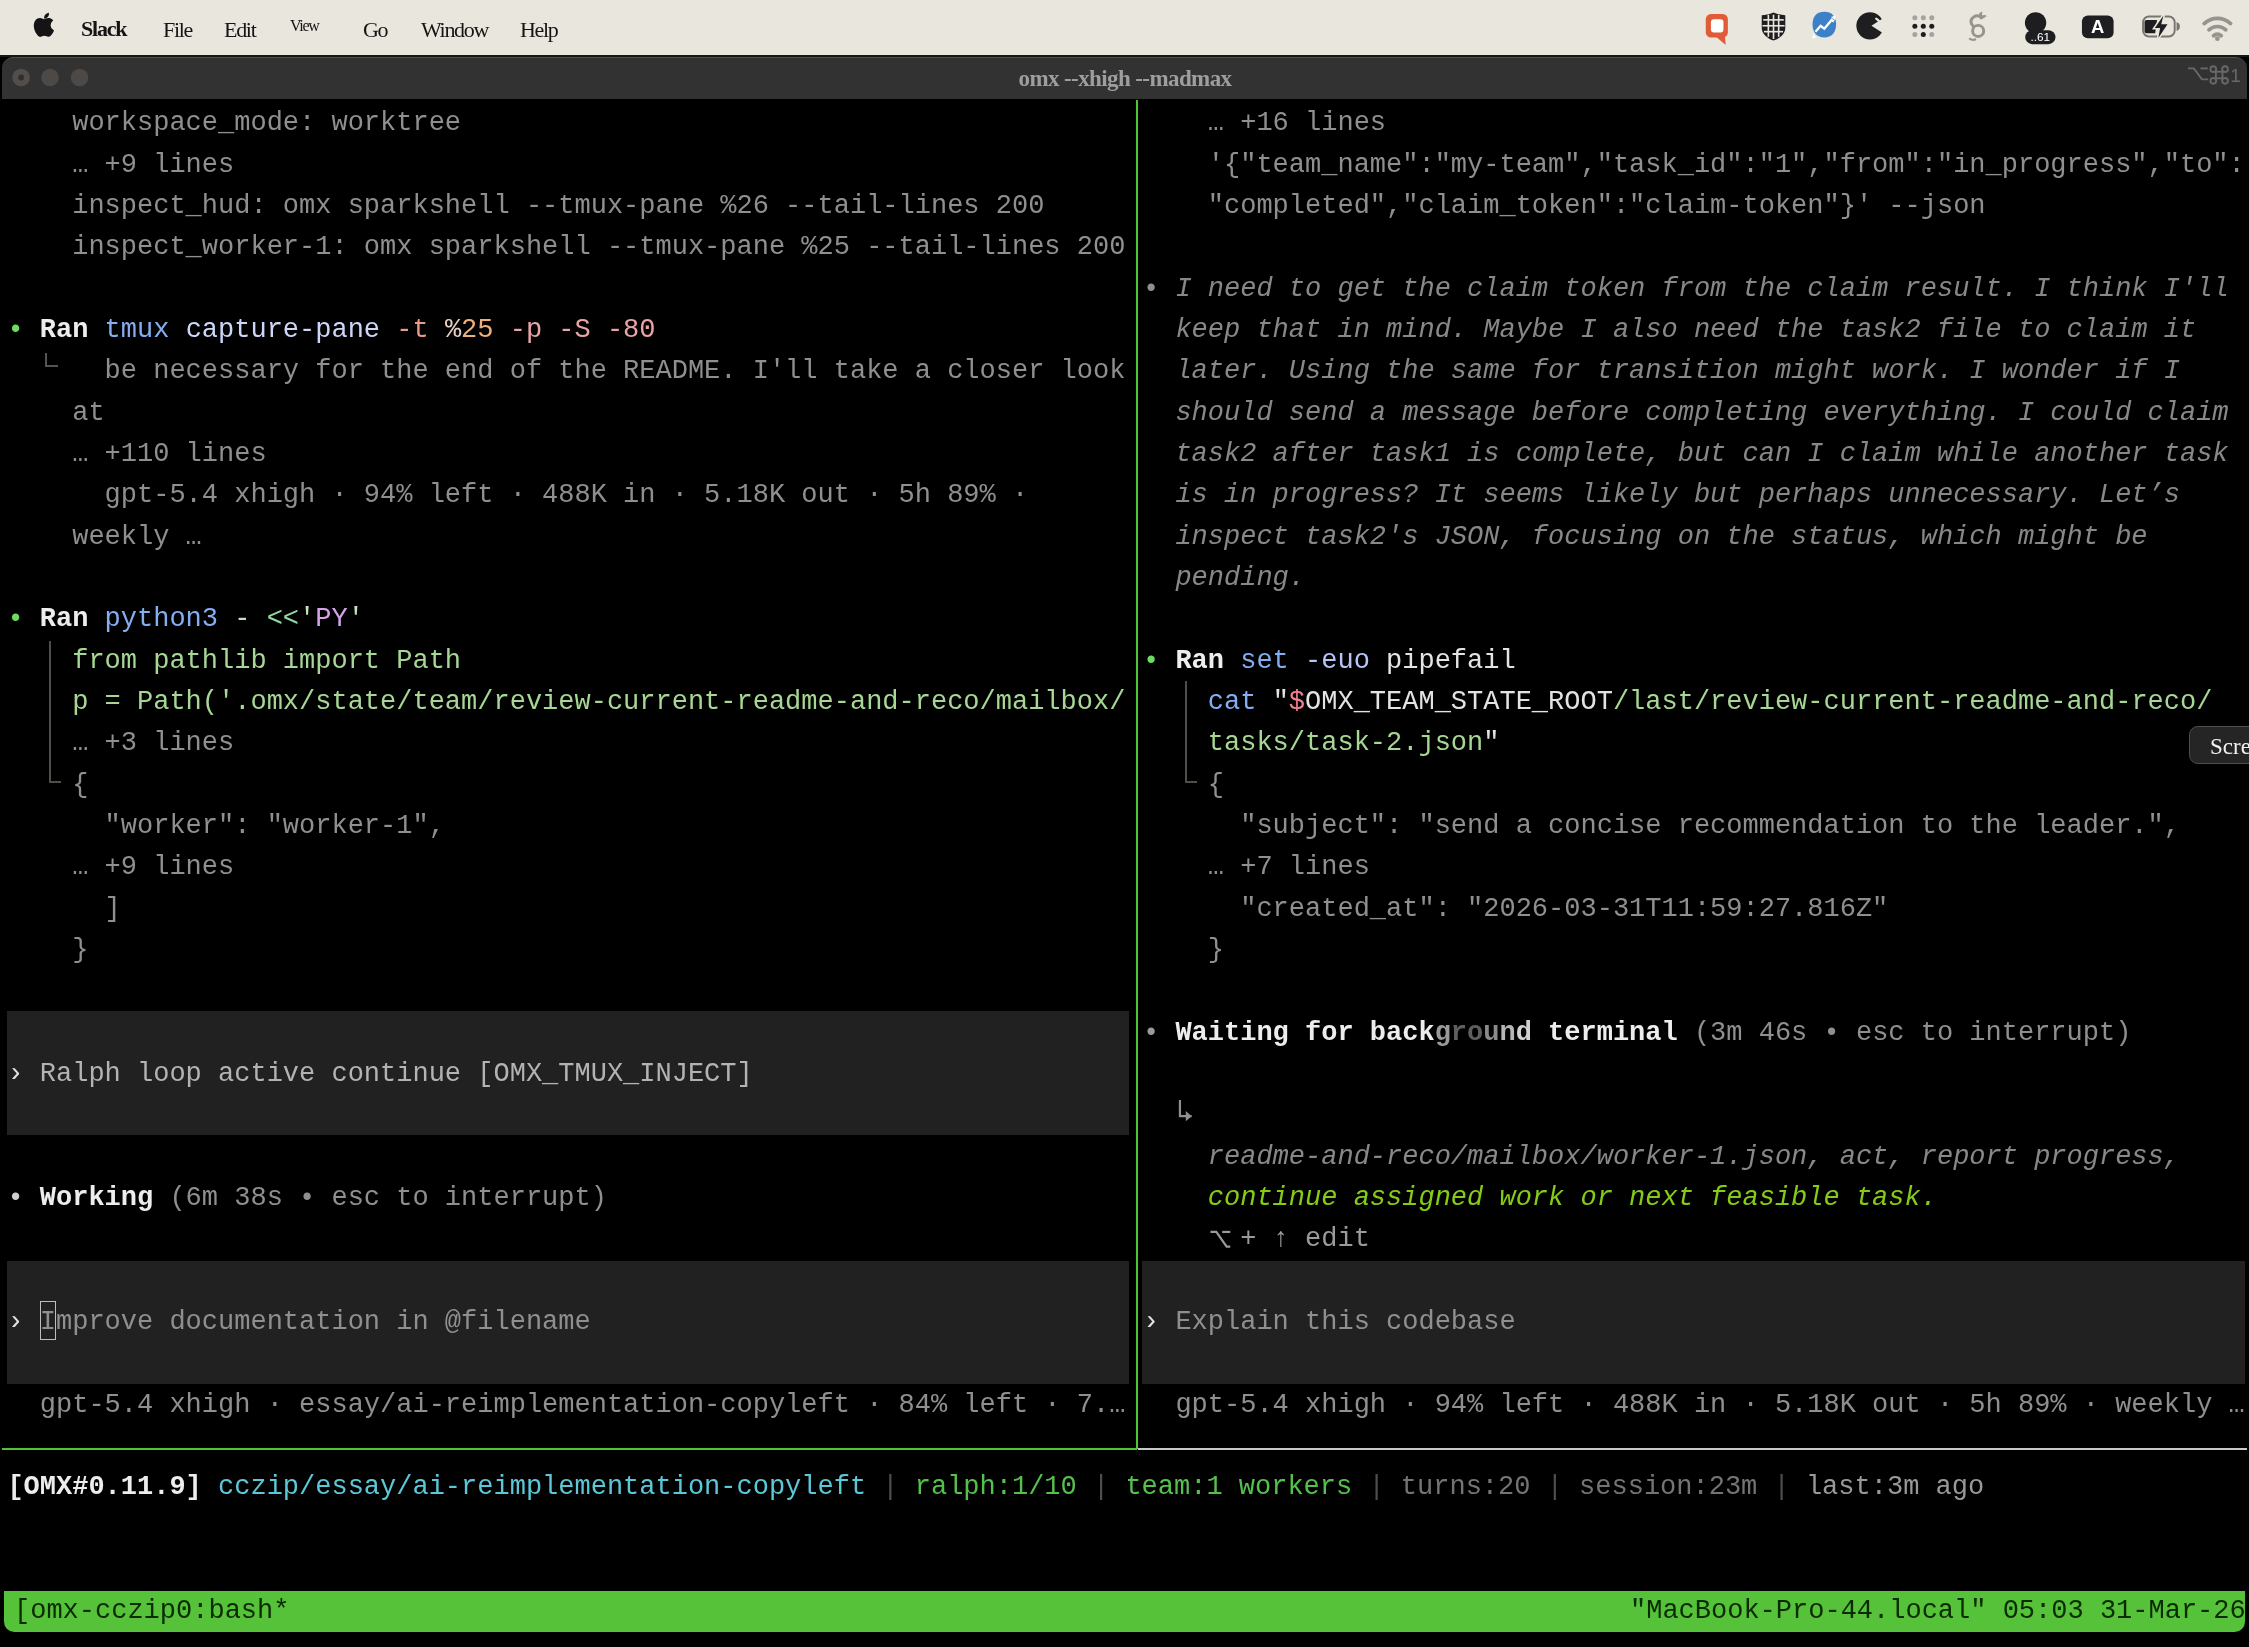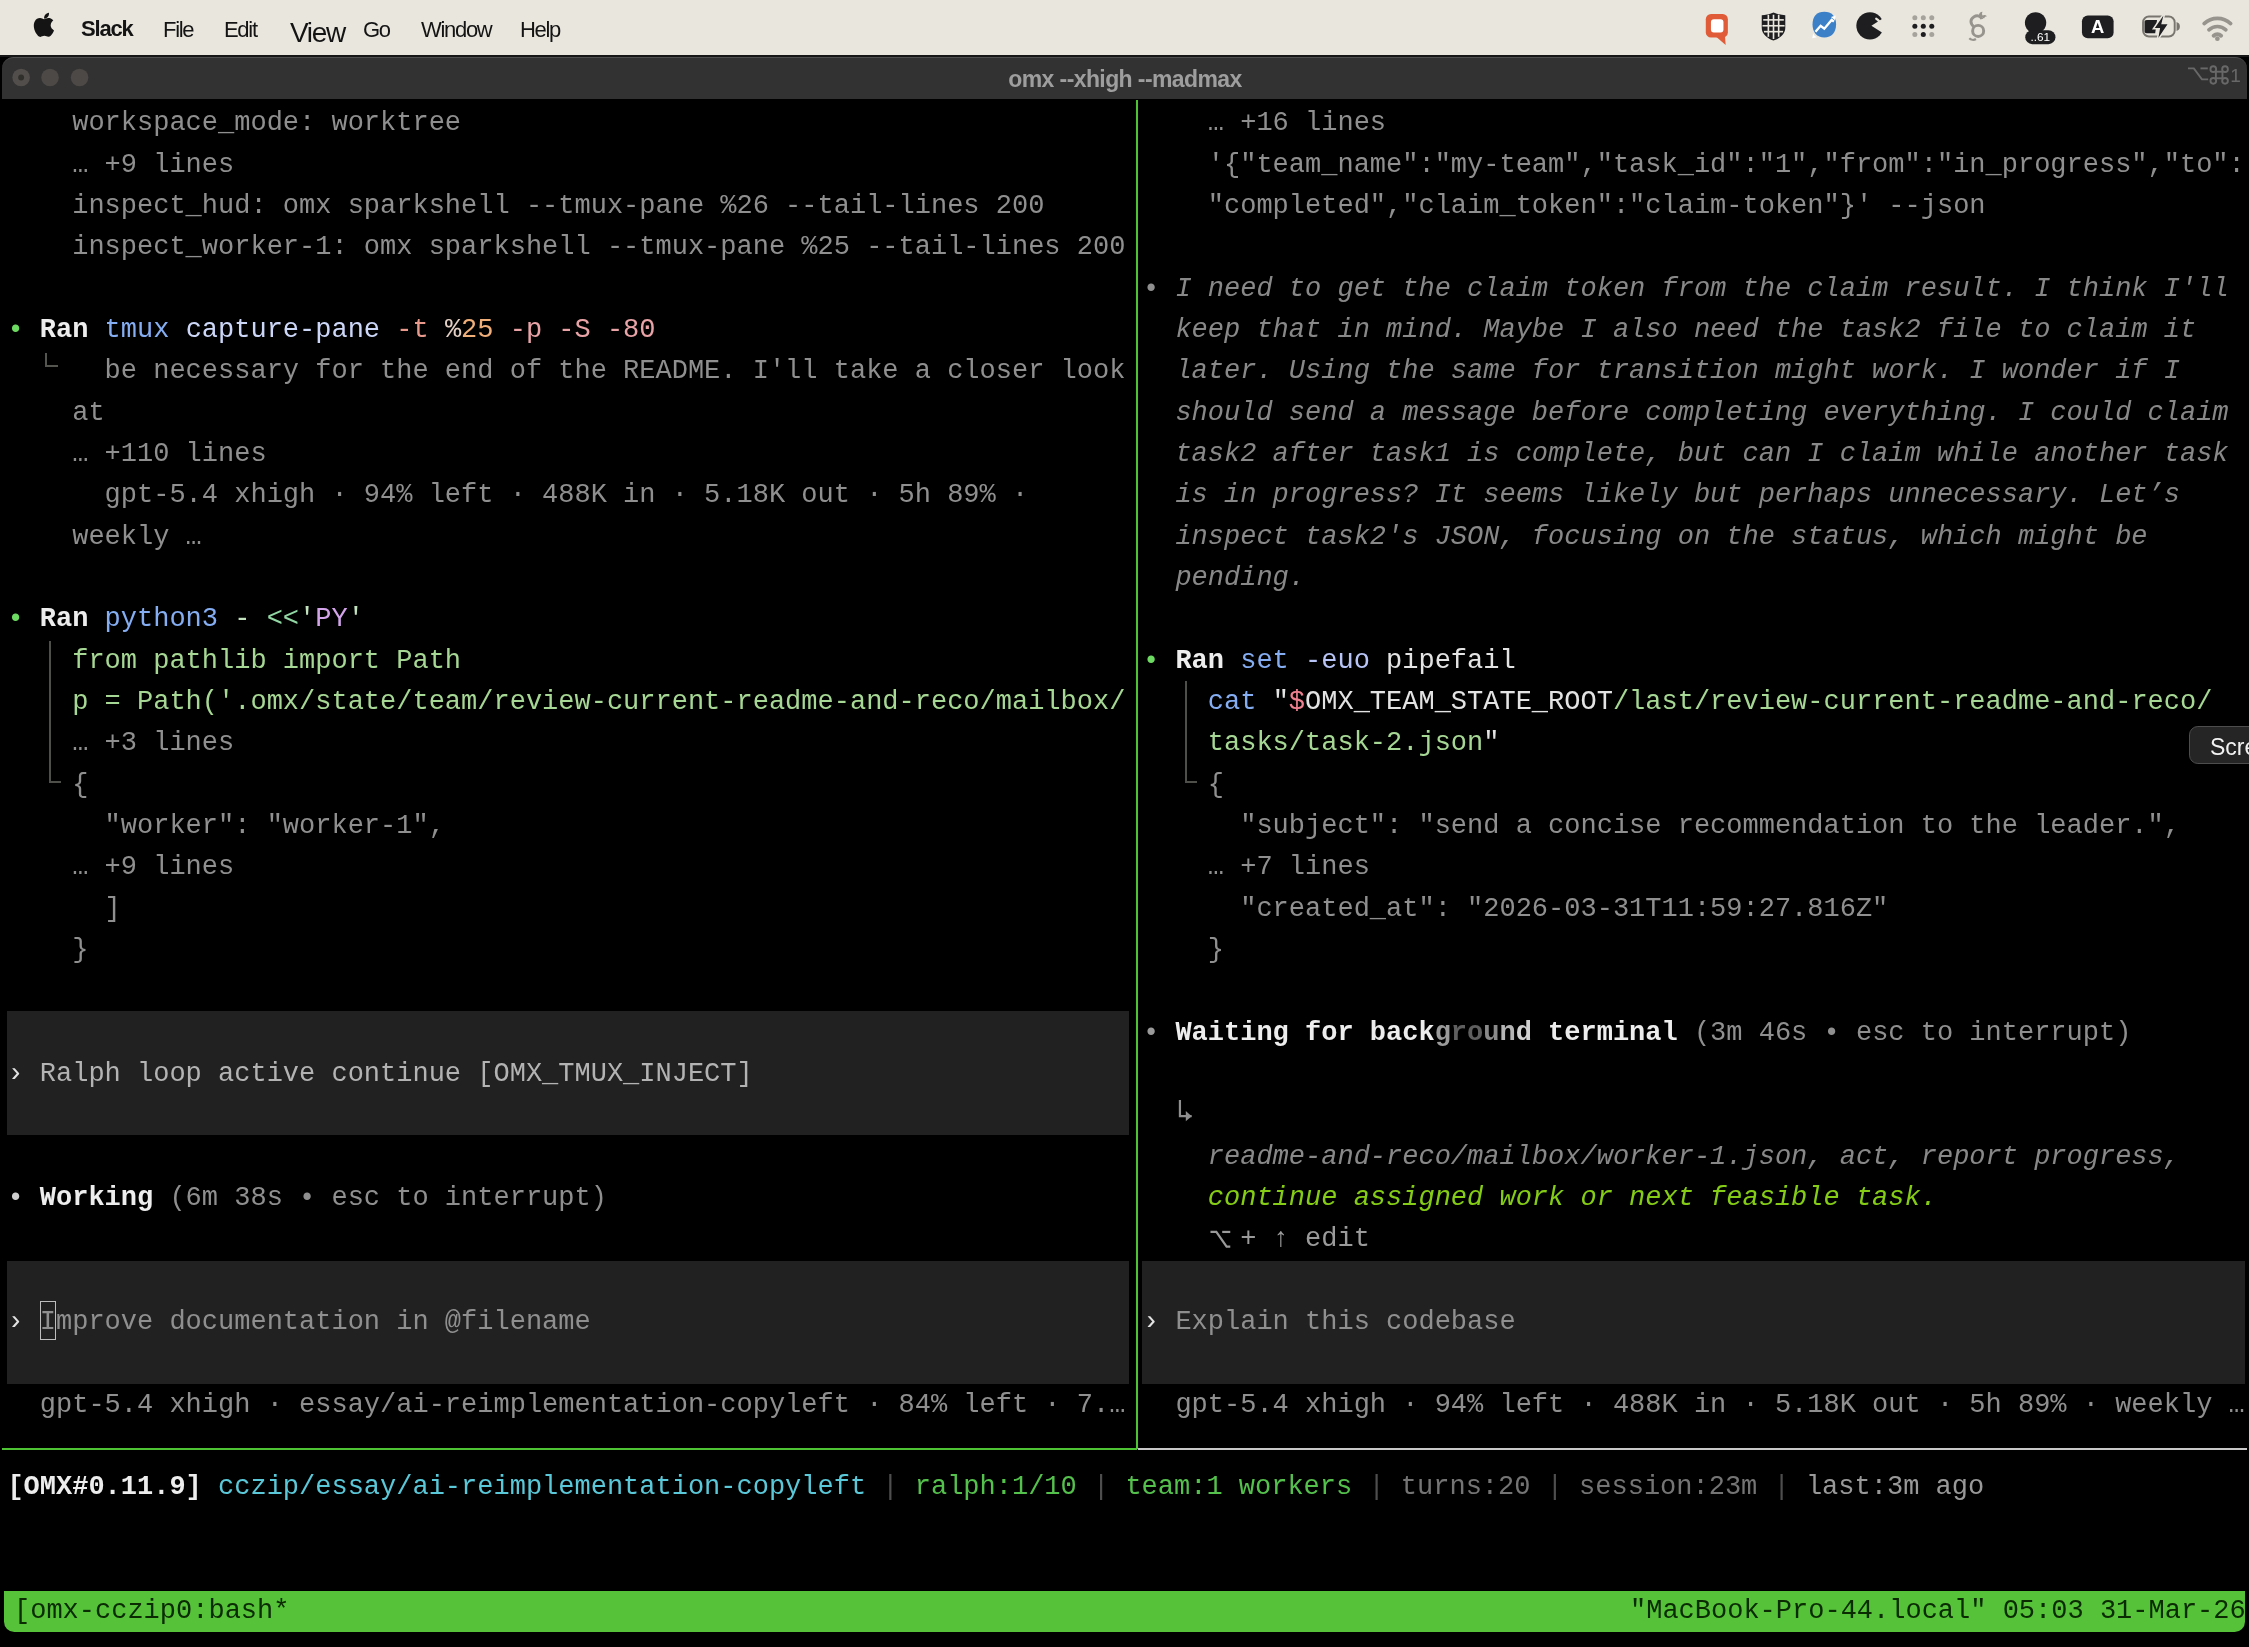--- a/index.html
+++ b/index.html
@@ -1,16 +1,16 @@
 <!DOCTYPE html>
 <html style="font-size:11.8px"><head><meta charset="utf-8"><style>
 *{margin:0;padding:0;box-sizing:border-box;}
 html,body{width:2250px;height:1648px;background:#000;overflow:hidden;position:relative;}
 .r{position:absolute;font-family:"Liberation Mono",monospace;font-size:27px;line-height:41px;height:41px;white-space:pre;}
-.sans{font-family:Liberation Sans, sans-serif;}
+.sans{font-family:Liberation Serif, serif;}
 </style></head><body>
 
 <div style="position:absolute;left:0;top:0;width:2250px;height:55px;background:#e9e6de;"></div>
 <div style="position:absolute;left:0;top:55px;width:2250px;height:2.2px;background:#161616;"></div>
 <svg width="2250" height="53" viewBox="0 0 3048 72" style="position:absolute;left:0;top:0;">
 <g fill="#141414" transform="translate(24,12) scale(0.63)">
 <path d="M 58.5 17.2 c 2.6 -3.2 2.3 -7.6 2.1 -8.9 c -2.9 0.2 -6.2 2 -8 4.2 c -1.7 2 -2.8 5.2 -2.3 8.6 c 3.2 0.3 6.2 -1.5 8.2 -3.9 z"></path>
 <path d="M 64.3 35.4 c 0.1 -6.8 5.6 -10 5.8 -10.2 c -3.2 -4.6 -8.1 -5.3 -9.8 -5.4 c -4.2 -0.4 -8.1 2.5 -10.2 2.5 c -2.1 0 -5.4 -2.4 -8.9 -2.3 c -4.5 0.1 -8.7 2.6 -11 6.7 c -4.7 8.2 -1.2 20.3 3.4 27 c 2.2 3.2 4.9 6.9 8.4 6.8 c 3.4 -0.1 4.7 -2.2 8.8 -2.2 c 4.1 0 5.2 2.2 8.9 2.1 c 3.7 -0.1 6 -3.3 8.2 -6.6 c 2.6 -3.8 3.6 -7.5 3.7 -7.7 c -0.1 0 -7.1 -2.7 -7.3 -10.7 z"></path>
 </g>
 <g>
@@ -75,21 +75,21 @@
 <g fill="none" stroke="#96948d" stroke-linecap="round">
 <path d="M 2990 32 c 10 -9.5 26 -9.5 36 0" stroke-width="5"></path>
 <path d="M 2996.5 40.5 c 6.5 -6 16.5 -6 23 0" stroke-width="5"></path>
 <path d="M 3003 48.5 c 3 -2.8 7 -2.8 10 0" stroke-width="5.5"></path>
 <circle cx="3008" cy="52.5" r="3.2" fill="#96948d" stroke="none"></circle>
     </g>
   </svg>
 <div class="sans" style="position:absolute;left:81px;top:16px;font-size:22px;font-weight:bold;letter-spacing:-1.2px;color:#141414;">Slack</div>
 <div class="sans" style="position:absolute;left:163px;top:17px;font-size:22px;letter-spacing:-1.3px;color:#141414;">File</div>
 <div class="sans" style="position:absolute;left:224px;top:17px;font-size:22px;letter-spacing:-1.3px;color:#141414;">Edit</div>
-<div class="sans" style="position:absolute;left:290px;top:17px;font-size:28px;letter-spacing:-1.3px;color:#141414;">View</div>
+<div class="sans" style="position:absolute;left:290px;top:17px;font-size:16px;letter-spacing:-1.3px;color:#141414;">View</div>
 <div class="sans" style="position:absolute;left:363px;top:17px;font-size:22px;letter-spacing:-1.3px;color:#141414;">Go</div>
 <div class="sans" style="position:absolute;left:421px;top:17px;font-size:22px;letter-spacing:-1.3px;color:#141414;">Window</div>
 <div class="sans" style="position:absolute;left:520px;top:17px;font-size:22px;letter-spacing:-1.3px;color:#141414;">Help</div>
 
 <div style="position:absolute;left:2.2px;top:57px;width:2245px;height:1576px;background:#000;border-radius:11.8px;"></div>
 
 <div style="position:absolute;left:2.2px;top:57px;width:2245px;height:42px;background:#323232;border-radius:11.8px 11.8px 0 0;border-top:1.5px solid #4f4f4f;"></div>
 <div class="sans" style="position:absolute;left:0;top:66px;width:2250px;text-align:center;font-size:23px;font-weight:bold;letter-spacing:-0.6px;color:#9e9e9e;">omx --xhigh --madmax</div>
 <svg width="59" height="22" viewBox="0 0 80 30" style="position:absolute;left:2186px;top:64px;">
 <g stroke="#686868" stroke-width="2.6" fill="none">

